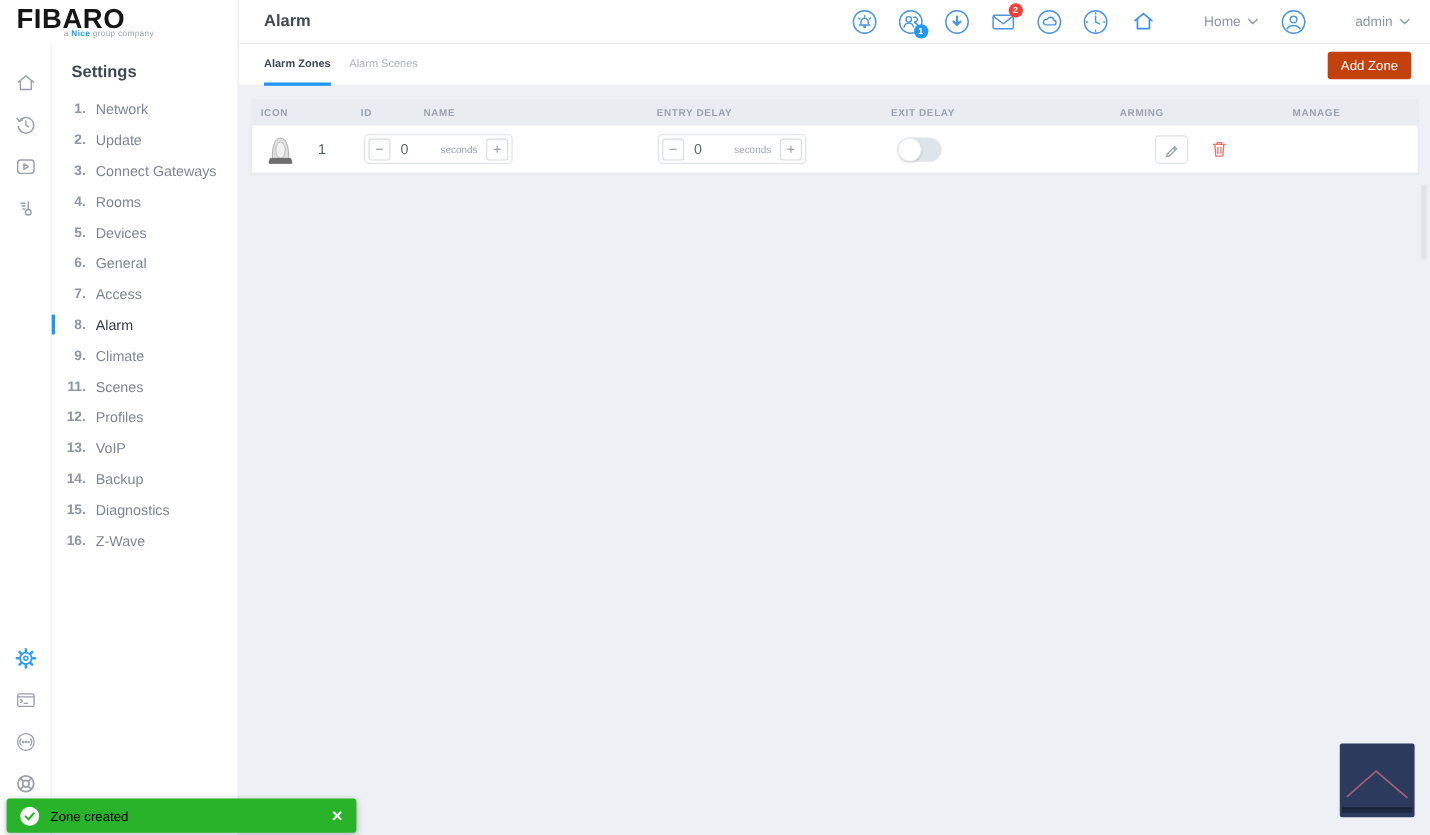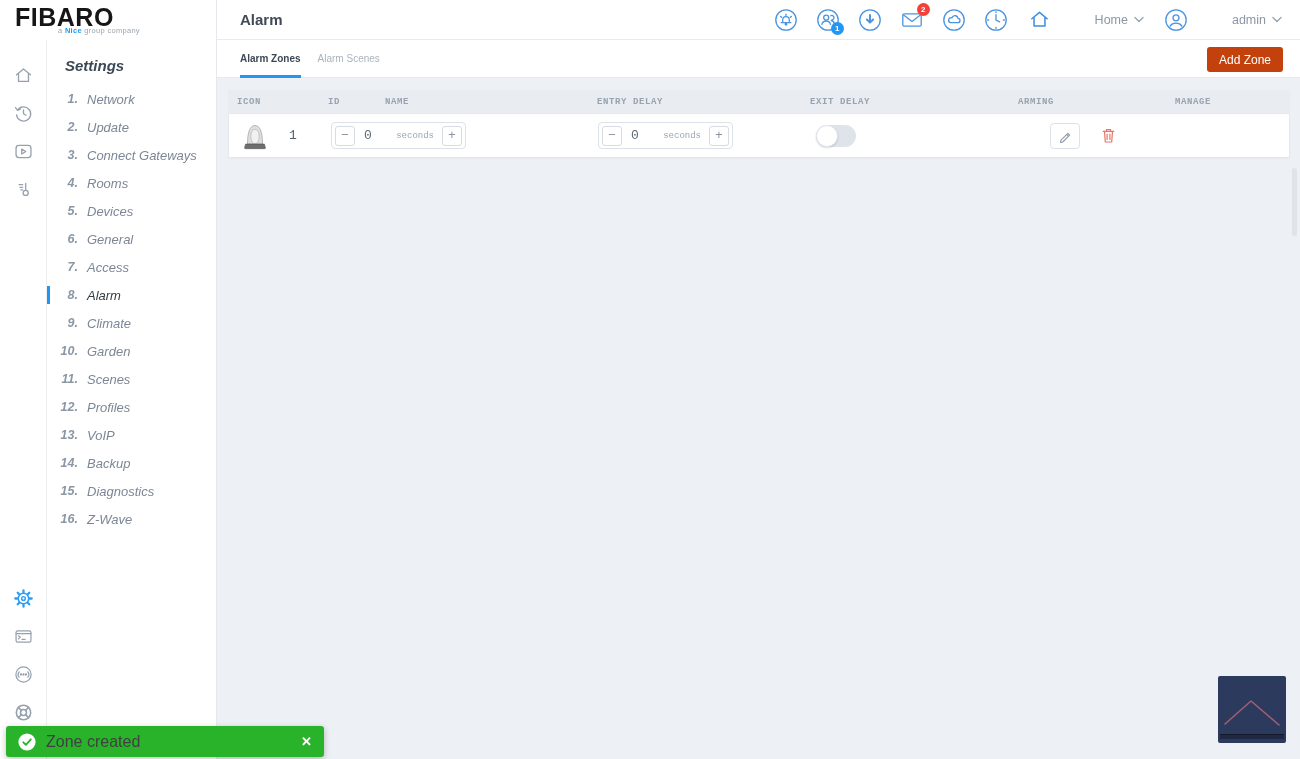--- a/index.html
+++ b/index.html
@@ -10,21 +10,21 @@
   
   .left-col { position:absolute; left:0; top:0; width:217px; height:759px; background:#fff; border-right:1px solid #e5e9ed; z-index:2; }
   .logo-area { height:40px; padding-top:5px; padding-left:15px; }
   .logo-text { font-size:25px; font-weight:800; letter-spacing:0.5px; color:#161616; line-height:24px; }
   .tagline { font-size:7.5px; color:#9aa5b0; margin-left:43px; margin-top:-3px; letter-spacing:0.3px; }
   .tagline b { color:#1d9bf0; }
   .rail { position:absolute; left:0; top:40px; bottom:0; width:47px; border-right:1px solid #eceff2; }
   .rail-icon { width:47px; height:38px; display:flex; align-items:center; justify-content:center; cursor:pointer; }
   .rail-top { position:absolute; top:16px; left:0; }
   .rail-bottom { position:absolute; bottom:28px; left:0; }
-  .sidebar { position:absolute; left:47px; top:40px; right:0; bottom:0;font-style:italic; }
+  .sidebar { position:absolute; left:47px; top:40px; right:0; bottom:0; }
   .sidebar-title { font-size:15px; font-weight:600; color:#3c4856; padding:17px 0 11px 18px; }
   .side-item { position:relative; height:28px; display:flex; align-items:center; cursor:pointer; }
   .side-item .num { width:31px; text-align:right; font-size:12.5px; font-weight:700; color:#8b97a4; }
   .side-item .lbl { margin-left:9px; font-size:13px; color:#7c8795; }
   .side-item.active .lbl { color:#333b44; font-weight:500; }
   .side-item.active::before { content:""; position:absolute; left:0; top:5px; width:3px; height:18px; background:#2196f3; }
 
   
   .main { position:absolute; left:217px; top:0; right:0; bottom:0; }
   .topbar { height:40px; background:#fff; border-bottom:1px solid #e8ebee; display:flex; align-items:center; padding:0 18px 0 23px; }
@@ -36,21 +36,21 @@
   .badge.red { background:#f4403a; right:-6px; top:-5px; }
   .nav-group { display:flex; align-items:center; margin-left:20px; cursor:pointer; }
   .nav-group .nav-lbl { font-size:12.5px; color:#8b97a4; margin:0 6px 0 8px;padding-left:36px; }
 
   .tabbar { height:38px; background:#fff; border-bottom:1px solid #e8ebee; display:flex; align-items:center; padding-left:23px; position:relative; }
   .tab { height:100%; display:flex; align-items:center; margin-right:17px; font-size:10px; color:#a9b3be; cursor:pointer; position:relative; }
   .tab.active { color:#3c4856; font-weight:600; }
   .tab.active::after { content:""; position:absolute; left:0; right:0; bottom:-1px; height:3px; background:#2196f3; }
   .add-btn { position:absolute; right:17px; top:7px; height:25px; padding:0 12px; background:#c2410c; border:none; border-radius:3px; color:#fff; font-size:12px; font-family:inherit; cursor:pointer; }
 
-  .content { position:absolute; top:78px; left:0; right:0; bottom:0;font-family:Liberation Mono, monospace; }
+  .content { position:absolute; top:78px; left:0; right:0; bottom:0; }
   .ztable { margin:12px 10px 0 11px; }
   .thead { display:grid; grid-template-columns:91px 57px 212px 213px 208px 157px 1fr; height:23px; align-items:center; background:#e9edf2; }
   .th { font-size:9px; font-weight:700; letter-spacing:0.6px; color:#98a3af; padding-left:9px; white-space:nowrap; }
   .trow { display:grid; grid-template-columns:48px 54px 267px 213px 208px 157px 1fr; height:45px; align-items:center; background:#fff; border:1px solid #e5e9ed; border-radius:2px; box-shadow:0 1px 2px rgba(40,50,60,0.04); }
   .cell-icon { padding-left:13px; }
   .cell-id { font-size:13px; color:#55606c; padding-left:12px; }
   .cell-name { font-size:14px; font-weight:700; color:#2f3a46; padding-left:14px; }
 
   .stepper { width:135px; height:27px; background:#fff; border:1px solid #dde2e8; border-radius:4px; display:flex; align-items:center; }
   .step-btn { width:20px; height:20px; margin:0 3px; border:1px solid #d7dce2; border-radius:3px; background:#fff; color:#8a94a0; font-size:13px; line-height:18px; text-align:center; cursor:pointer; font-family:inherit; padding:0; }
@@ -62,21 +62,21 @@
   .toggle .knob { position:absolute; left:0; top:0; width:22px; height:22px; border-radius:50%; background:#fff; border:1px solid #e3e7ec; box-shadow:0 1px 2px rgba(0,0,0,0.15); }
 
   .cell-manage { display:flex; align-items:center; padding-left:31px; }
   .edit-btn { width:30px; height:26px; border:1px solid #dde2e8; border-radius:4px; background:#fff; display:flex; align-items:center; justify-content:center; cursor:pointer; }
   .trash-btn { margin-left:21px; background:none; border:none; cursor:pointer; padding:0; display:flex; }
 
   .scroll-thumb { position:absolute; right:3px; top:90px; width:5px; height:68px; border-radius:3px; background:#e0e4e9; }
 
   
   .toast { position:absolute; left:6px; bottom:2px; width:318px; height:31px; background:#29b32b; border-radius:3px; display:flex; align-items:center; padding:0 12px; box-shadow:0 2px 6px rgba(0,0,0,0.25); z-index:5; }
-  .toast-msg { color:#404040; font-size:16px; margin-left:10px;text-align:center; }
+  .toast-msg { color:#000000; font-size:12px; margin-left:10px;text-align:center; }
   .toast-close { margin-left:auto; color:#fff; font-size:13px; font-weight:700; background:none; border:none; cursor:pointer; font-family:inherit; }
 
   
   .mini-widget { position:absolute; left:1218px; top:676px; width:68px; height:67px; background:#2c3a5e; border-radius:2px; cursor:pointer; z-index:4; }
   .mini-widget .band { position:absolute; left:2px; right:2px; bottom:4px; height:5px; background:rgba(0,0,0,0.28); border-top:1px solid rgba(0,0,0,0.35); }
 </style>
 </head>
 <body>
 
 <div class="left-col">
@@ -182,24 +182,20 @@
         <span class="num">7.</span>
         <span class="lbl">Access</span>
       </div>
     <div class="side-item active">
         <span class="num">8.</span>
         <span class="lbl">Alarm</span>
       </div>
     <div class="side-item">
         <span class="num">9.</span>
         <span class="lbl">Climate</span>
-      </div>
-    <div class="side-item">
-        <span class="num">10.</span>
-        <span class="lbl">Garden</span>
       </div>
     <div class="side-item">
         <span class="num">11.</span>
         <span class="lbl">Scenes</span>
       </div>
     <div class="side-item">
         <span class="num">12.</span>
         <span class="lbl">Profiles</span>
       </div>
     <div class="side-item">

